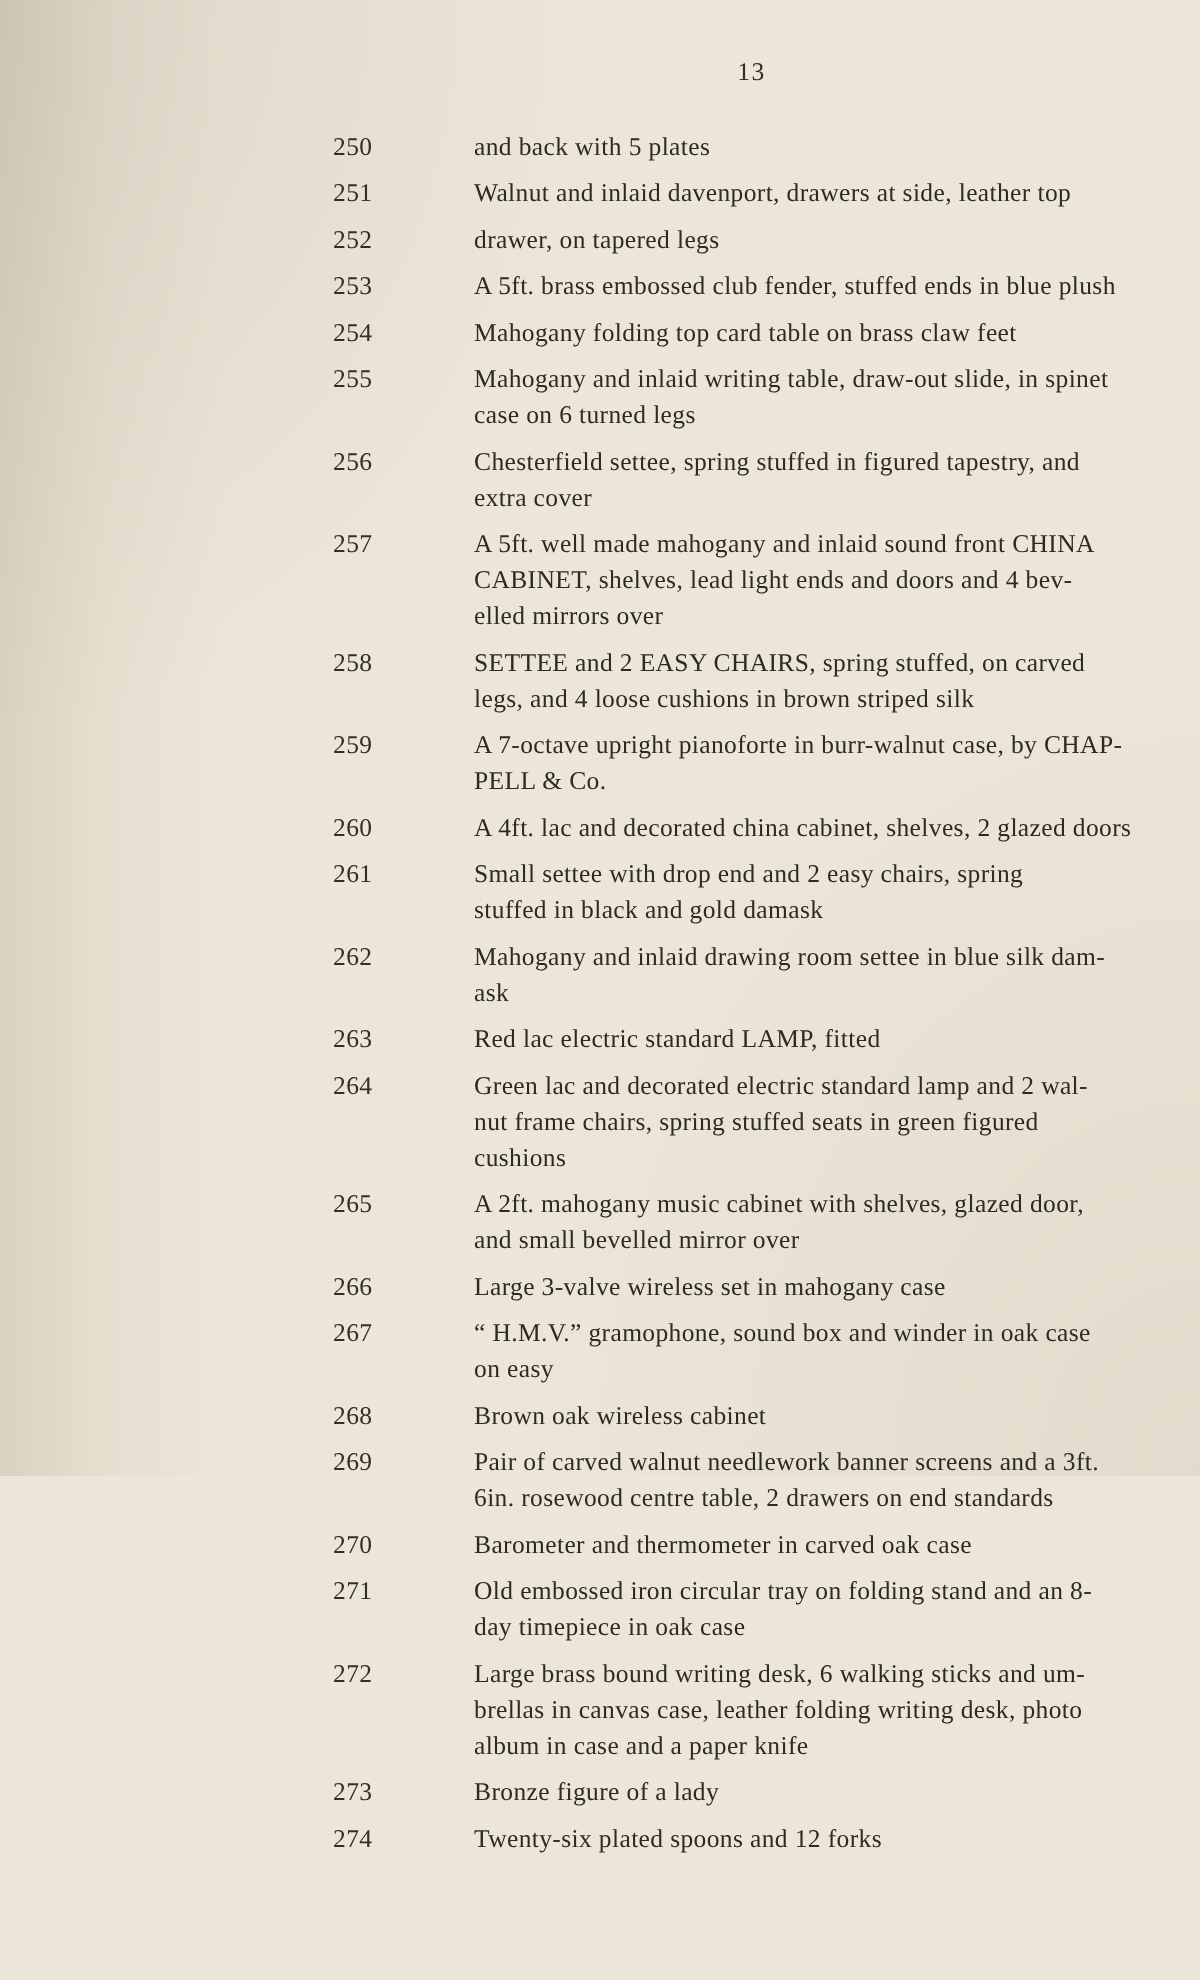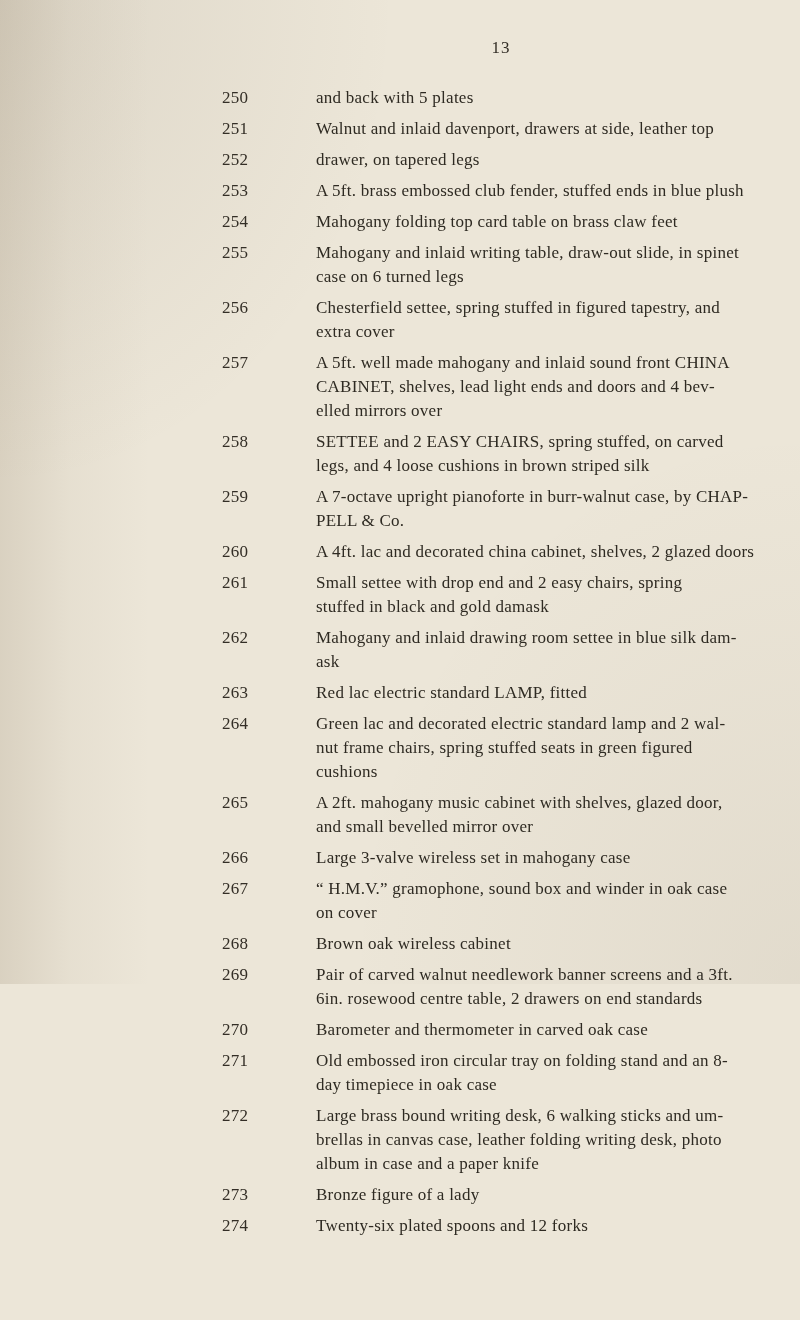--- a/index.html
+++ b/index.html
@@ -173,21 +173,21 @@
       <div class="lot">
         <span class="lot-number">266</span>
         <div class="lot-text">
           <div class="lot-line">Large 3-valve wireless set in mahogany case</div>
         </div>
       </div>
       <div class="lot">
         <span class="lot-number">267</span>
         <div class="lot-text">
           <div class="lot-line">“ H.M.V.” gramophone, sound box and winder in oak case</div>
-          <div class="lot-line">on cover</div>
+          <div class="lot-line">on easy</div>
         </div>
       </div>
       <div class="lot">
         <span class="lot-number">268</span>
         <div class="lot-text">
           <div class="lot-line">Brown oak wireless cabinet</div>
         </div>
       </div>
       <div class="lot">
         <span class="lot-number">269</span>

